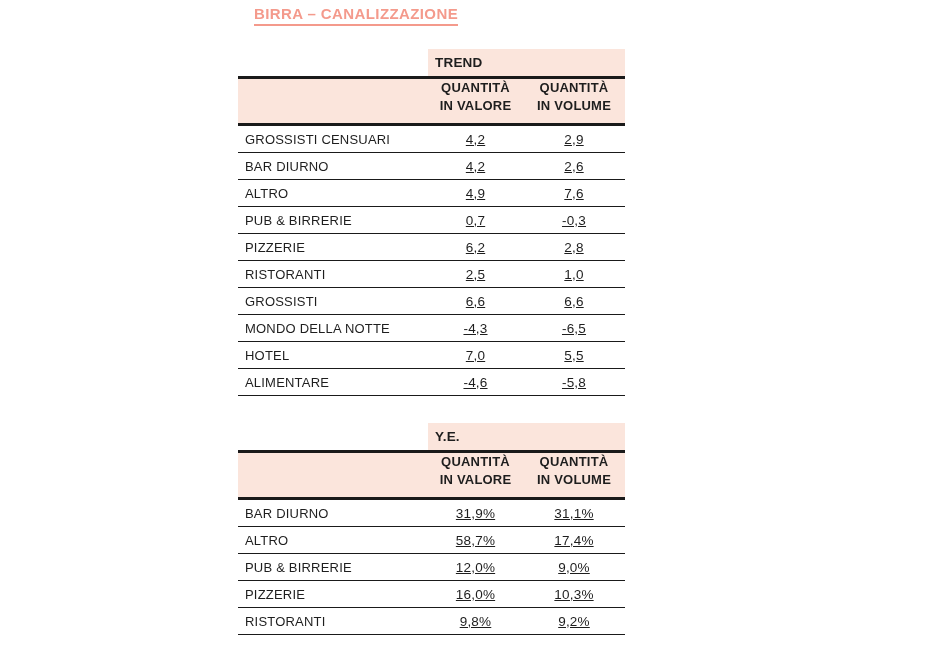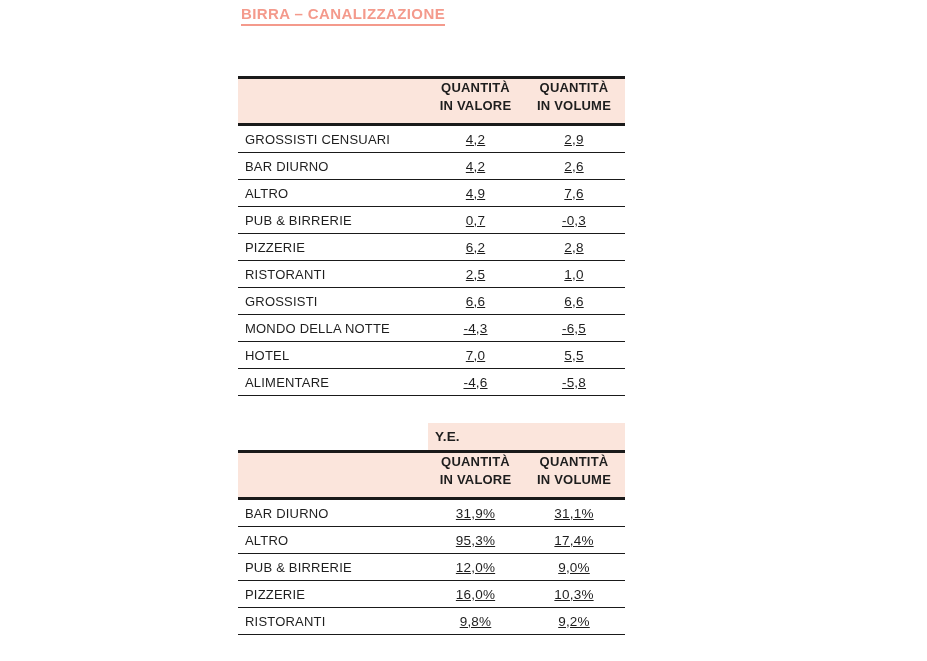--- a/index.html
+++ b/index.html
@@ -22,21 +22,21 @@
     overflow: hidden;
   }
   .page {
     position: relative;
     width: 927px;
     height: 661px;
     padding: 5px 0 0 238px;
   }
   .title {
     display: inline-block;
-    margin: 0 0 23px 3px;
+    margin: 0 0 23px 16px;
     font-size: 15px;
     font-weight: bold;
     letter-spacing: 0.4px;
     color: var(--accent);
     border-bottom: 2px solid var(--accent);
     padding-bottom: 2px;
   }
   .tables-wrap { width: 387px; }
   .data-table { width: 387px; }
   .data-table + .data-table { margin-top: 27px; }
@@ -92,20 +92,23 @@
 </style>
 </head>
 <body>
 
 <div class="page">
   <h1 class="title">BIRRA – CANALIZZAZIONE</h1>
   <div class="tables-wrap" id="tables-container">
   <section class="data-table">
     <div class="band-row">
       <div class="band-spacer"></div>
+      <div class="band-label-cell">
+        <span class="band-text">TREND</span>
+      </div>
     </div>
     <div class="header-row">
       <div class="cell label-cell"></div>
       <div class="cell num-col1 header-cell">QUANTITÀ
 IN VALORE</div>
       <div class="cell num-col2 header-cell">QUANTITÀ
 IN VOLUME</div>
     </div>
     <div class="rows">
   <div class="data-row">
@@ -186,21 +189,21 @@
     </div>
     <div class="rows">
   <div class="data-row">
     <div class="cell label-cell">BAR DIURNO</div>
     <div class="cell num-col1 num-val">31,9%</div>
     <div class="cell num-col2 num-val">31,1%</div>
   </div>
 
   <div class="data-row">
     <div class="cell label-cell">ALTRO</div>
-    <div class="cell num-col1 num-val">95,3%</div>
+    <div class="cell num-col1 num-val">58,7%</div>
     <div class="cell num-col2 num-val">17,4%</div>
   </div>
 
   <div class="data-row">
     <div class="cell label-cell">PUB &amp; BIRRERIE</div>
     <div class="cell num-col1 num-val">12,0%</div>
     <div class="cell num-col2 num-val">9,0%</div>
   </div>
 
   <div class="data-row">

